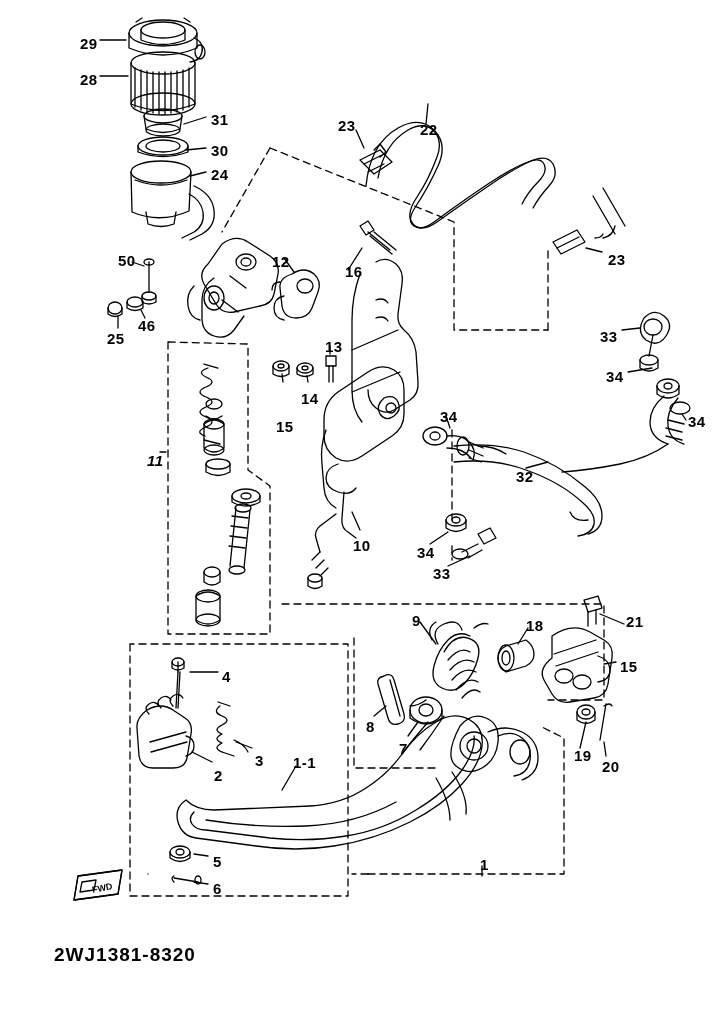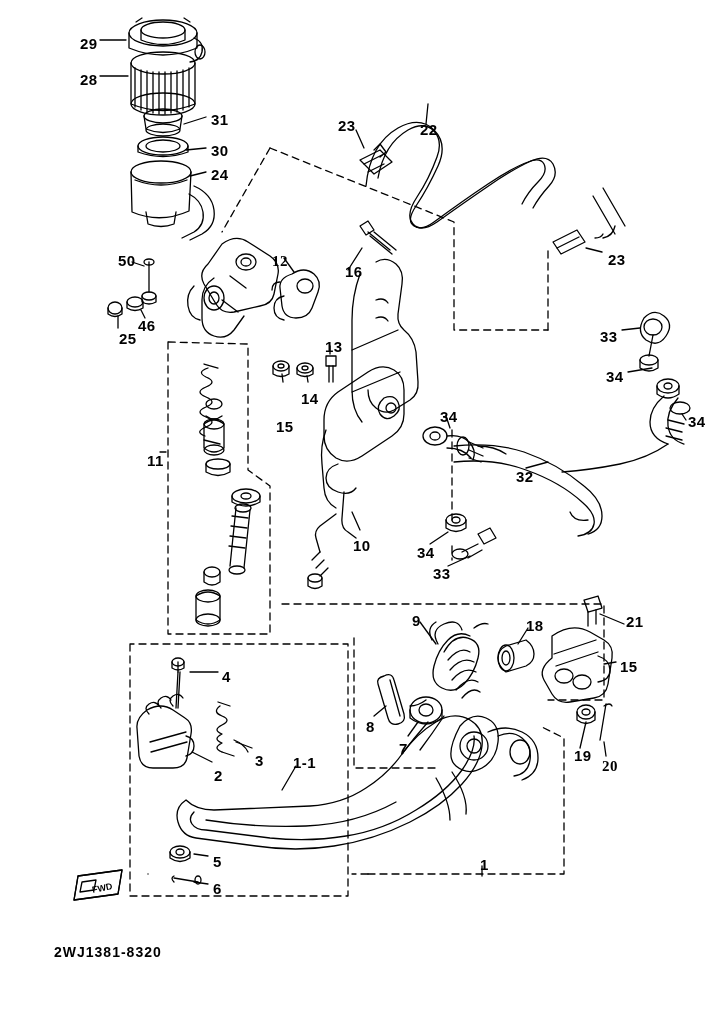--- a/index.html
+++ b/index.html
@@ -3,21 +3,21 @@
 <meta charset="utf-8">
 <style>
   html,body{margin:0;padding:0;background:#ffffff;}
   body{width:722px;height:1010px;position:relative;overflow:hidden;
        font-family:"Liberation Sans", sans-serif;color:#000;}
   #sheet{position:absolute;left:8px;top:0;width:634px;height:1010px;}
   svg#art{position:absolute;left:0;top:0;width:722px;height:1010px;}
   .lbl{position:absolute;font-family:"Liberation Sans",sans-serif;
        font-size:15px;font-weight:bold;color:#000;letter-spacing:0.5px;
        white-space:nowrap;}
-  .partno{position:absolute;left:46px;top:944px;font-size:14px;
+  .partno{position:absolute;left:46px;top:944px;font-size:19px;
           font-weight:bold;letter-spacing:1px;font-family:"Liberation Sans",sans-serif;}
   .fwdtext{position:absolute;left:84px;top:883px;font-size:9px;font-weight:bold;
            transform:rotate(-12deg);font-family:"Liberation Sans",sans-serif;}
 </style>
 </head>
 <body>
 
 <div id="sheet">
 
 <svg id="art" viewBox="0 0 722 1010" fill="none" stroke="#000" stroke-width="1.3" stroke-linecap="round" stroke-linejoin="round">
@@ -353,49 +353,49 @@
   </g>
 </svg>
 
 <div class="lbl" style="left:72px;top:35px;">29</div>
 <div class="lbl" style="left:72px;top:71px;text-align:center;">28</div>
 <div class="lbl" style="left:203px;top:111px;">31</div>
 <div class="lbl" style="left:203px;top:142px;">30</div>
 <div class="lbl" style="left:203px;top:166px;">24</div>
 <div class="lbl" style="left:110px;top:252px;">50</div>
 <div class="lbl" style="left:130px;top:317px;">46</div>
-<div class="lbl" style="left:99px;top:330px;margin-left:12px;">25</div>
+<div class="lbl" style="left:99px;top:330px;">25</div>
 <div class="lbl" style="left:330px;top:117px;">23</div>
 <div class="lbl" style="left:412px;top:88px;margin-top:33px;">22</div>
 <div class="lbl" style="left:600px;top:251px;">23</div>
 <div class="lbl" style="left:592px;top:328px;">33</div>
 <div class="lbl" style="left:598px;top:368px;">34</div>
 <div class="lbl" style="left:680px;top:413px;">34</div>
-<div class="lbl" style="left:264px;top:253px;font-family:Liberation Serif, serif;">12</div>
+<div class="lbl" style="left:264px;top:253px;">12</div>
 <div class="lbl" style="left:337px;top:263px;">16</div>
 <div class="lbl" style="left:317px;top:338px;text-align:center;">13</div>
 <div class="lbl" style="left:268px;top:390px;margin-top:28px;">15</div>
 <div class="lbl" style="left:293px;top:390px;">14</div>
-<div class="lbl" style="left:139px;top:452px;">11</div>
+<div class="lbl" style="left:139px;top:452px;font-style:italic;">11</div>
 <div class="lbl" style="left:432px;top:408px;">34</div>
 <div class="lbl" style="left:508px;top:468px;">32</div>
 <div class="lbl" style="left:345px;top:537px;text-align:right;">10</div>
 <div class="lbl" style="left:409px;top:544px;">34</div>
 <div class="lbl" style="left:425px;top:565px;">33</div>
 <div class="lbl" style="left:404px;top:612px;">9</div>
 <div class="lbl" style="left:518px;top:617px;">18</div>
 <div class="lbl" style="left:618px;top:613px;">21</div>
 <div class="lbl" style="left:612px;top:658px;">15</div>
 <div class="lbl" style="left:214px;top:668px;">4</div>
 <div class="lbl" style="left:247px;top:752px;">3</div>
 <div class="lbl" style="left:206px;top:767px;">2</div>
 <div class="lbl" style="left:358px;top:718px;">8</div>
 <div class="lbl" style="left:391px;top:740px;">7</div>
 <div class="lbl" style="left:566px;top:747px;">19</div>
-<div class="lbl" style="left:594px;top:758px;font-family:Liberation Serif, serif;">20</div>
+<div class="lbl" style="left:594px;top:758px;">20</div>
 <div class="lbl" style="left:285px;top:754px;">1-1</div>
 <div class="lbl" style="left:205px;top:853px;">5</div>
 <div class="lbl" style="left:205px;top:880px;">6</div>
 <div class="lbl" style="left:472px;top:856px;">1</div>
 
 <div class="fwdtext">FWD</div>
 <div class="partno">2WJ1381-8320</div>
 
 </div>
 

